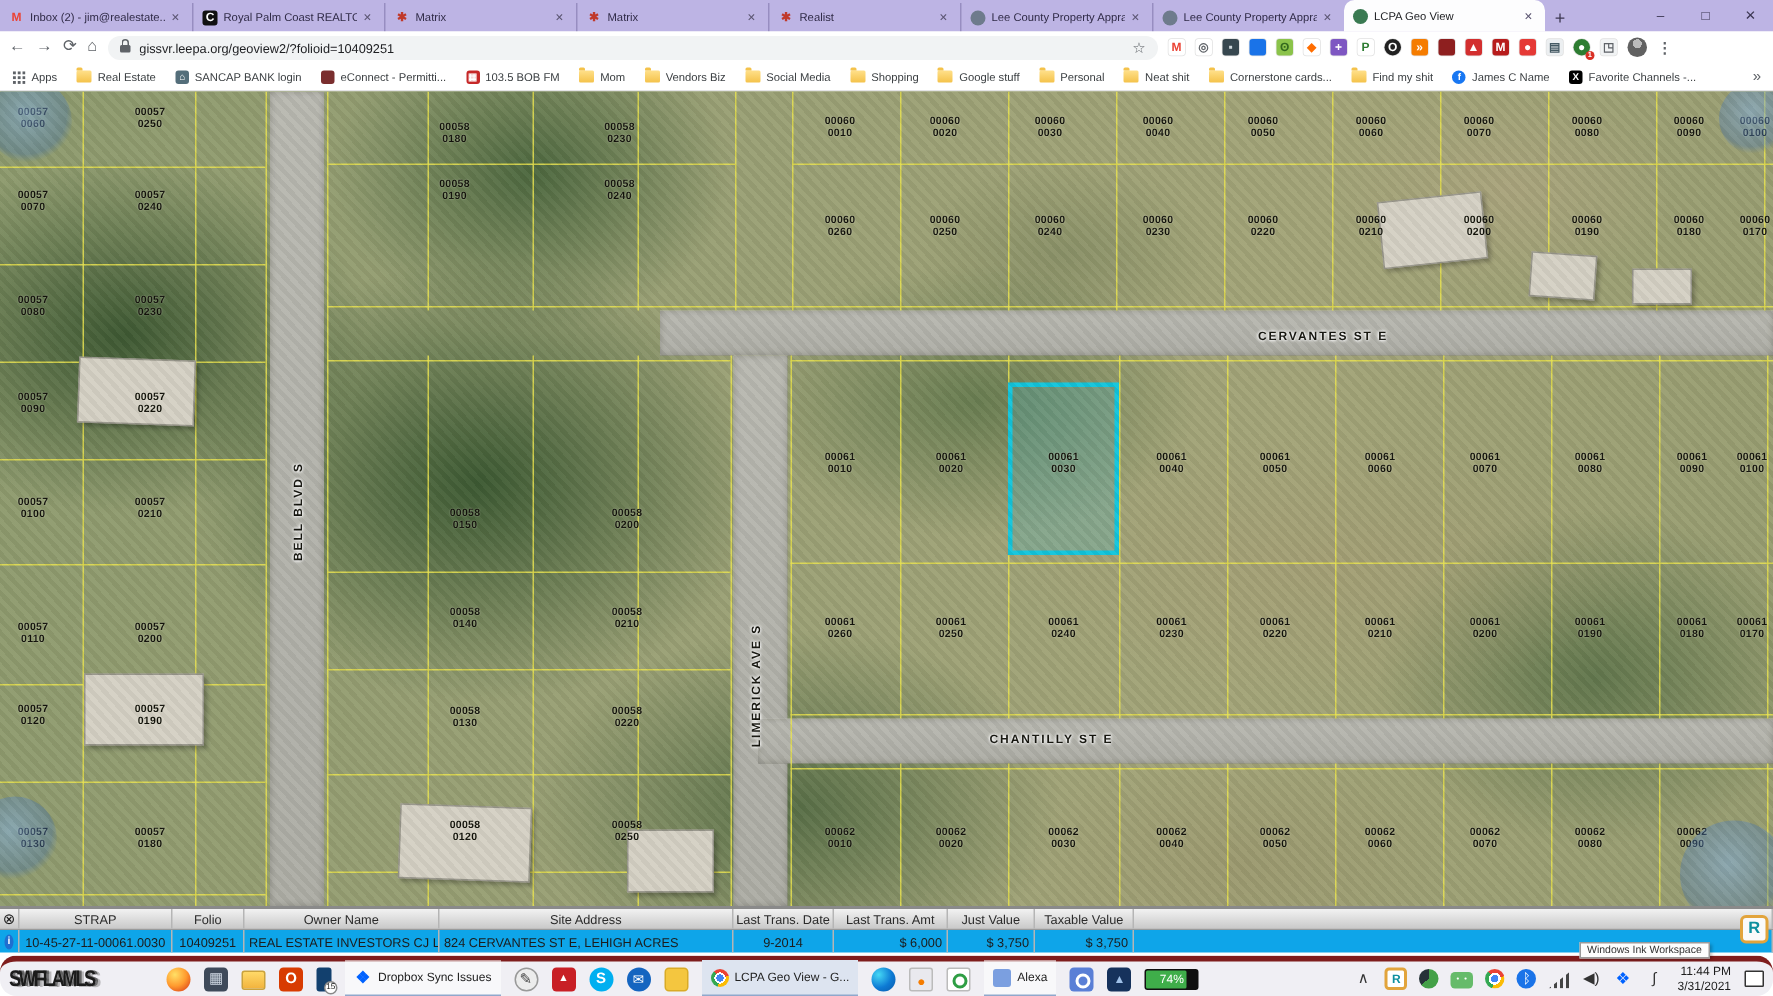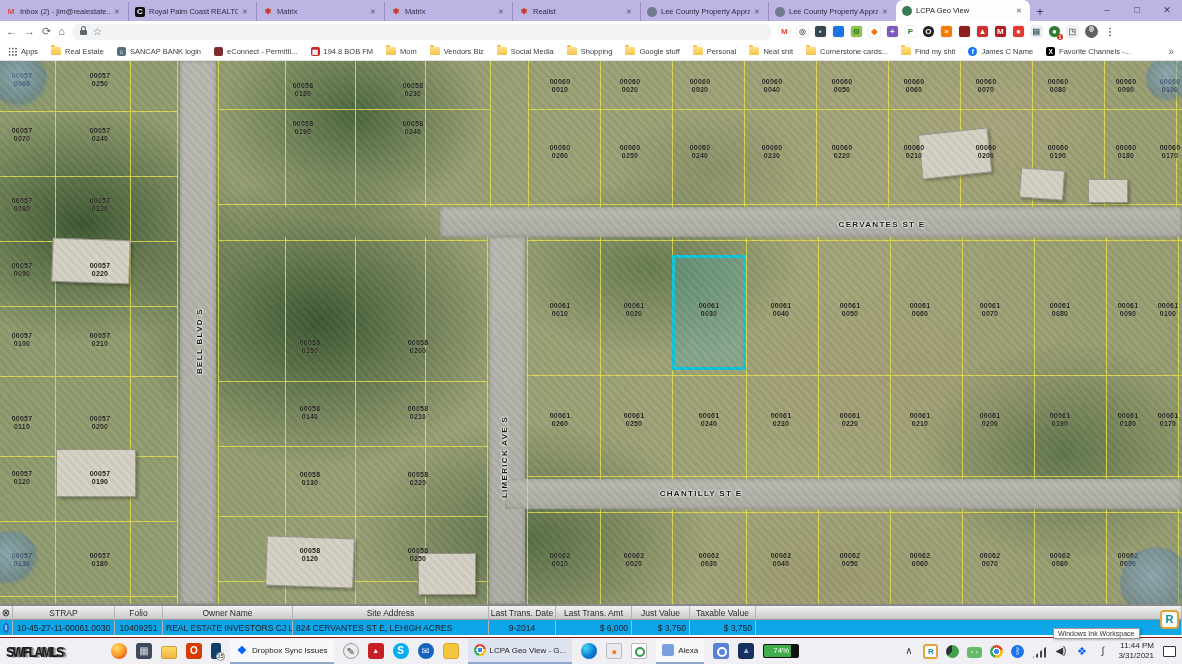--- a/index.html
+++ b/index.html
@@ -72,21 +72,21 @@
   .thead{height:14px;background:linear-gradient(#f2f2f2,#c9c9c9);border-bottom:1px solid #9a9a9a;}
   .trow{height:15px;background:#0ea5e9;}
   .tcell{border-right:1px solid #b5b5b5;display:flex;align-items:center;overflow:hidden;white-space:nowrap;padding:0 3px;}
   .tcell.c{justify-content:center;} .tcell.r{justify-content:flex-end;} .tcell.l{justify-content:flex-start;}
   .thead .tcell{font-weight:normal;color:#2a2a2a;justify-content:center;}
   .tclosebtn{color:#1a1a1a;font-size:10px;}
   .infoic{width:10px;height:10px;border-radius:50%;background:#1f6fd0;color:#fff;font-size:7px;font-weight:bold;line-height:10px;text-align:center;}
   .rbtn{position:absolute;right:3px;top:4px;width:19px;height:19px;border:2px solid #e2a43c;border-radius:4px;background:#fafafa;color:#0e8f9e;font-weight:bold;font-size:11px;line-height:15px;text-align:center;}
   .tooltip{position:absolute;left:1053px;top:22px;background:#fdfdfd;border:1px solid #9a9a9a;font-size:7px;color:#333;padding:1px 4px;z-index:30;white-space:nowrap;box-shadow:1px 1px 2px rgba(0,0,0,.25);}
   
-  .taskbar{position:absolute;top:637px;left:0;width:1182px;height:27px;background:#f0eff4;border-top:1px solid #7f1d1d;display:flex;align-items:center;gap:9px;padding:0 6px;z-index:20;}
+  .taskbar{position:absolute;top:637px;left:0;width:1182px;height:27px;background:#f0eff4;border-top:4px solid #7f1d1d;display:flex;align-items:center;gap:9px;padding:0 6px;z-index:20;border-radius:11px;}
   .tblogo{font-size:15px;font-weight:900;letter-spacing:-2px;color:#1b1b1b;transform:scaleX(.82);transform-origin:left;text-shadow:2px 0 0 rgba(60,60,60,.7),4px 1px 0 rgba(130,130,130,.5);width:96px;flex:0 0 96px;}
   .tbic{width:16px;height:16px;flex:0 0 auto;position:relative;font-size:10px;line-height:16px;text-align:center;}
   .tbwin{display:flex;align-items:center;gap:4px;height:25px;padding:0 6px;background:rgba(255,255,255,.55);border-bottom:2px solid #8fa8cc;font-size:8px;color:#222;white-space:nowrap;}
   .tbwin.active{background:#dde4f0;}
   .winfav{width:12px;height:12px;flex:0 0 12px;font-size:11px;line-height:12px;text-align:center;}
   .badge{position:absolute;right:-4px;bottom:-2px;background:#fff;border:1px solid #888;color:#111;font-size:5.5px;line-height:7px;width:9px;height:9px;border-radius:50%;text-align:center;}
   .battery{width:36px;height:14px;flex:0 0 36px;background:#101010;border-radius:2px;position:relative;color:#fff;font-size:8px;line-height:14px;text-align:center;overflow:hidden;}
   .battery i{position:absolute;left:1px;top:1px;bottom:1px;background:#3fae4a;border-radius:1px;z-index:0;}
   .battery span{position:relative;z-index:1;}
   .tray{margin-left:auto;display:flex;align-items:center;gap:8px;}
@@ -178,20 +178,21 @@
     </div>
   </div>
 
   <div class="toolbar">
     <span class="navic">←</span>
     <span class="navic">→</span>
     <span class="navic">⟳</span>
     <span class="navic">⌂</span>
     <div class="omnibox">
       <span class="lock"></span>
+      <span class="omni-url">gissvr.leepa.org/geoview2/?folioid=10409251</span>
       <span class="omni-star">☆</span>
     </div>
     <div class="exts">
         <span class="ext" style="background: rgb(255, 255, 255); color: rgb(234, 67, 53);">M</span>
         <span class="ext" style="background: rgb(255, 255, 255); color: rgb(95, 99, 104);">◎</span>
         <span class="ext" style="background: rgb(55, 71, 79); color: rgb(207, 216, 220);">▪</span>
         <span class="ext" style="background: rgb(26, 115, 232); color: rgb(255, 255, 255);"></span>
         <span class="ext" style="background: rgb(139, 195, 74); color: rgb(51, 105, 30);">ʘ</span>
         <span class="ext" style="background: rgb(255, 255, 255); color: rgb(255, 109, 0);">◆</span>
         <span class="ext" style="background: rgb(126, 87, 194); color: rgb(255, 255, 255);">+</span>
@@ -219,21 +220,21 @@
           <span class="folder"></span>
           <span>Real Estate</span>
         </div><div class="bm">
           <span class="bmic" style="background: rgb(84, 110, 122); color: rgb(255, 255, 255);">⌂</span>
           <span>SANCAP BANK login</span>
         </div><div class="bm">
           <span class="bmic" style="background: rgb(122, 46, 46); color: rgb(255, 255, 255);"></span>
           <span>eConnect - Permitti...</span>
         </div><div class="bm">
           <span class="bmic" style="background: rgb(198, 40, 40); color: rgb(255, 255, 255);">▦</span>
-          <span>194.8 BOB FM</span>
+          <span>103.5 BOB FM</span>
         </div><div class="bm">
           <span class="folder"></span>
           <span>Mom</span>
         </div><div class="bm">
           <span class="folder"></span>
           <span>Vendors Biz</span>
         </div><div class="bm">
           <span class="folder"></span>
           <span>Social Media</span>
         </div><div class="bm">

